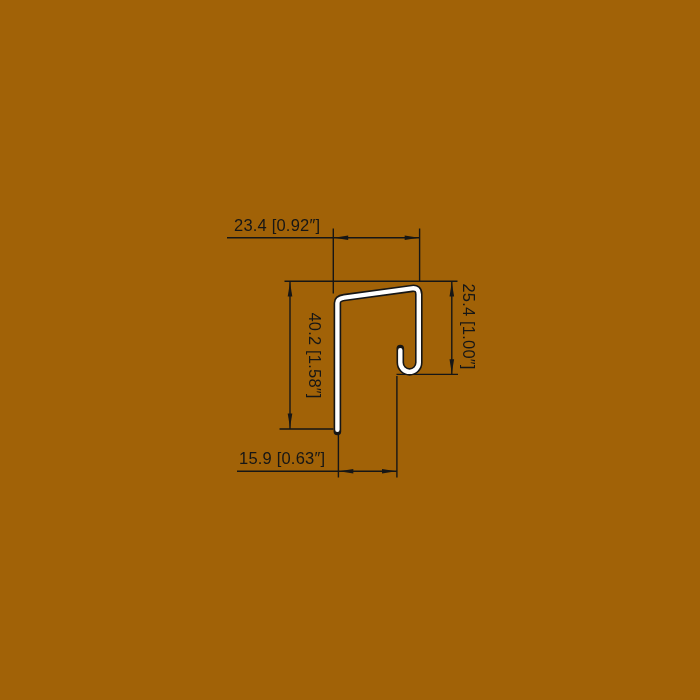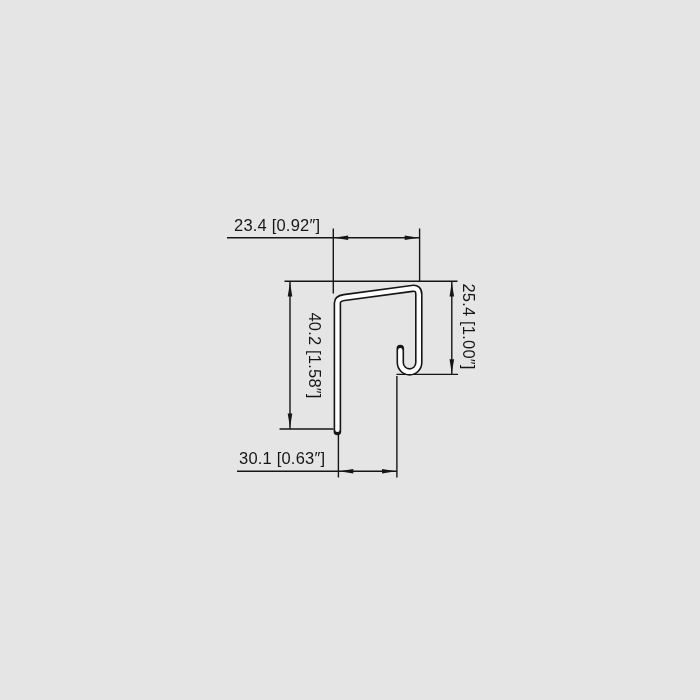--- a/index.html
+++ b/index.html
@@ -7,21 +7,21 @@
     padding: 0;
     background: #ffffff;
     width: 700px;
     height: 700px;
     font-family: "Liberation Sans", "DejaVu Sans", sans-serif;
   }
   #canvas {
     position: relative;
     width: 700px;
     height: 700px;
-    background: #e5e5e5;
+    background: #a16207;
     overflow: hidden;
   }
   #linework {
     position: absolute;
     left: 0;
     top: 0;
   }
   .dim-line {
     stroke: #161616;
     stroke-width: 1.4;
@@ -118,14 +118,14 @@
                L 400.3 350.2"></path>
     </g>
   </svg>
 
   <div class="dim-text" style="left:234px; top:217px;">23.4 [0.92″]</div>
 
   <div class="dim-text rotated" style="left:253.5px; top:346.5px;">40.2 [1.58″]</div>
 
   <div class="dim-text rotated" style="left:407.8px; top:318px;">25.4 [1.00″]</div>
 
-  <div class="dim-text" style="left:239px; top:450px;">30.1 [0.63″]</div>
+  <div class="dim-text" style="left:239px; top:450px;">15.9 [0.63″]</div>
 </div>
 
 </body></html>

